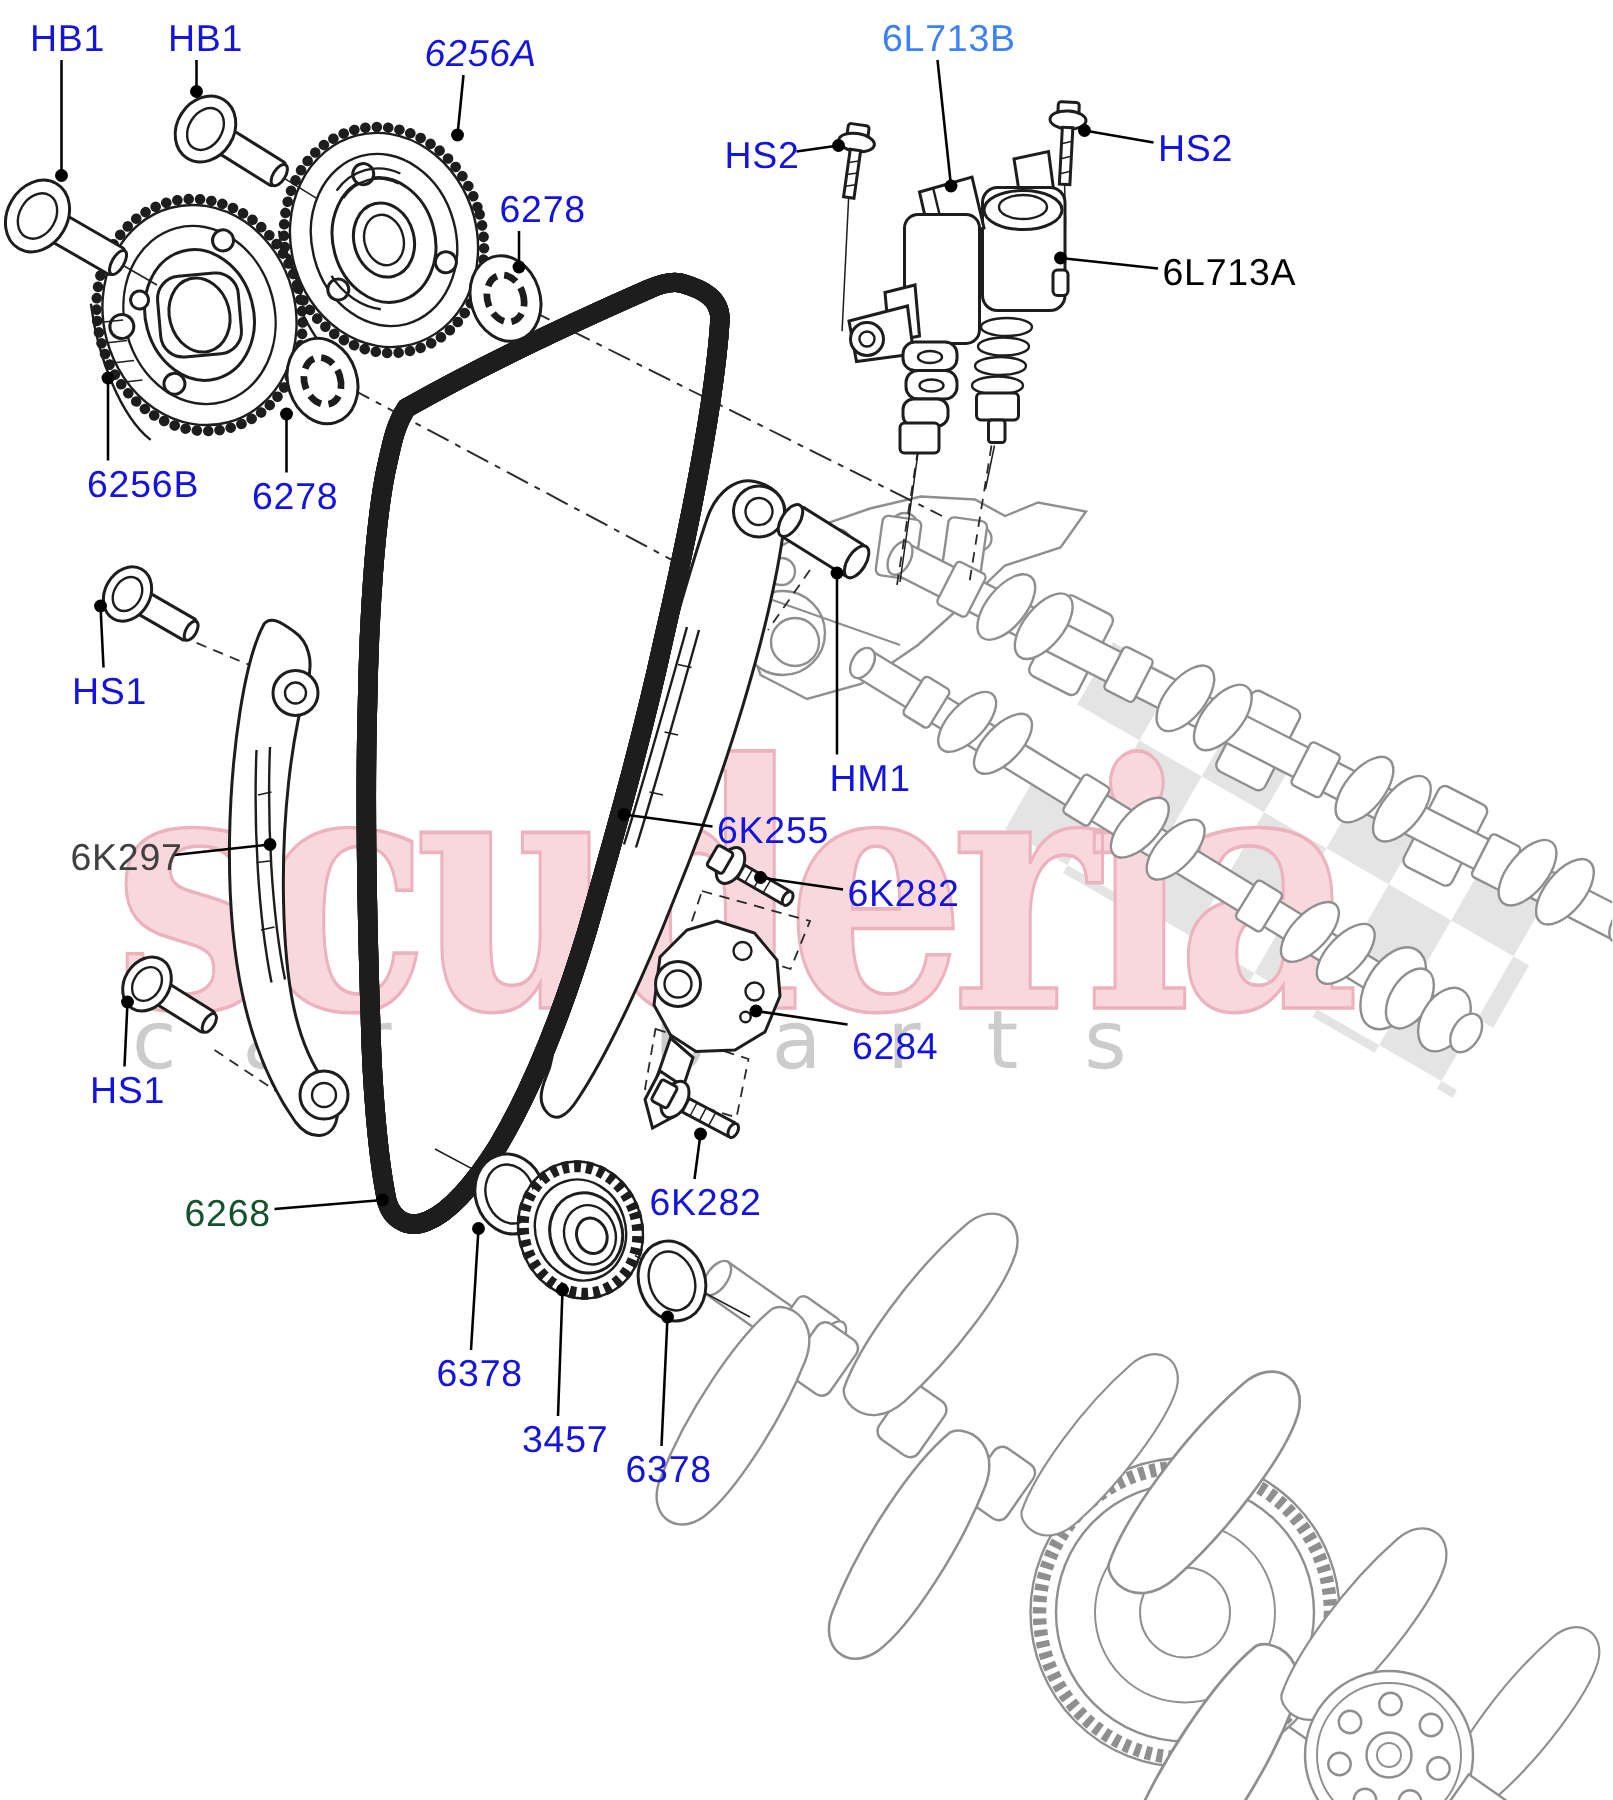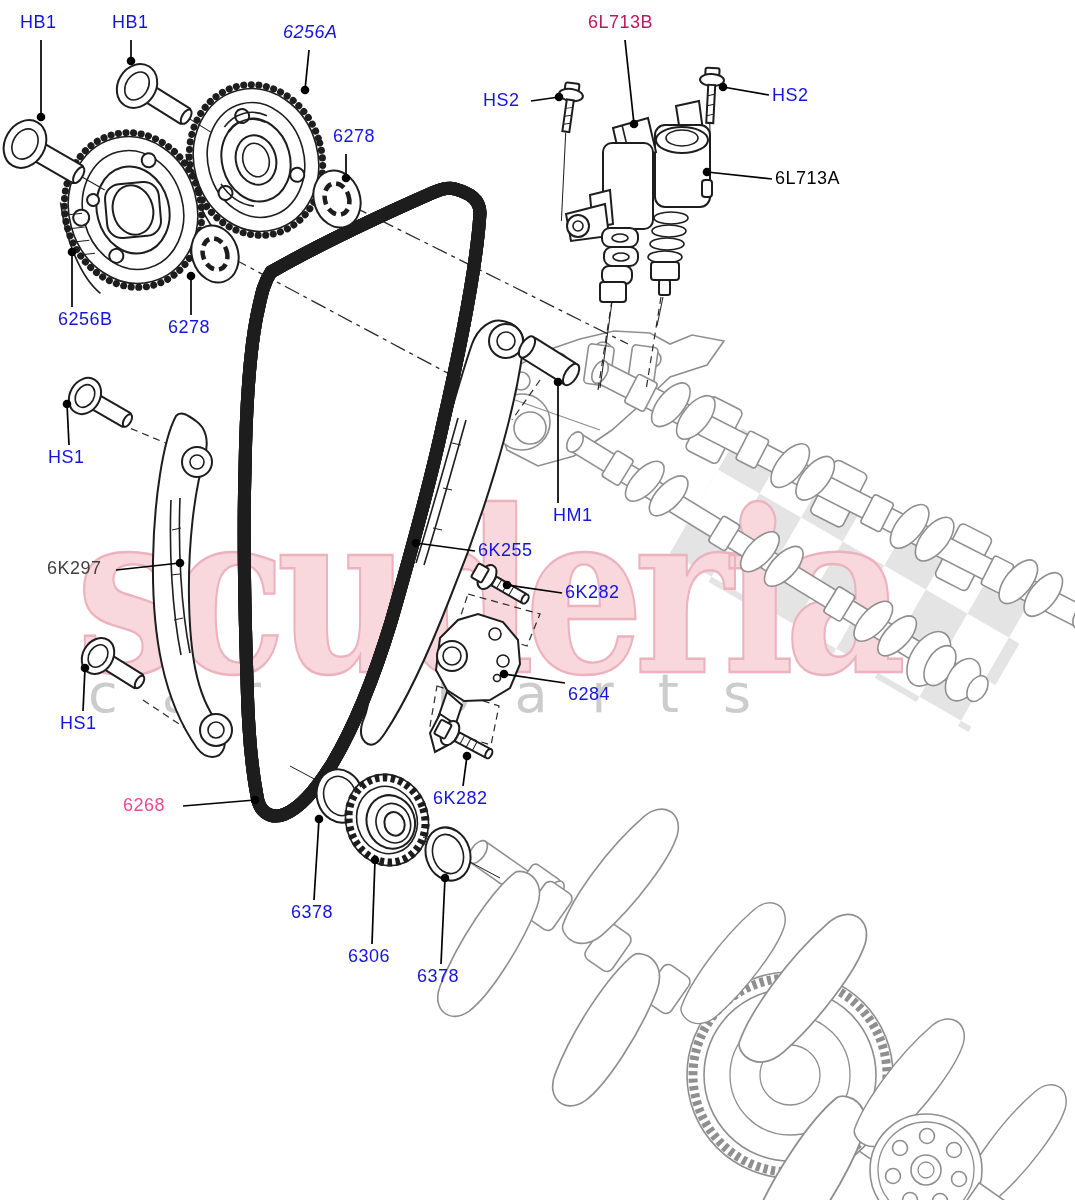--- a/index.html
+++ b/index.html
@@ -9,21 +9,21 @@
   
   .d  {stroke:#1d1d1d;stroke-width:2;fill:#fff;}
   .dn {stroke:#1d1d1d;stroke-width:1.6;fill:none;}
   .dt {stroke:#1d1d1d;stroke-width:1;fill:none;}
   .g1 {stroke:#8f8f8f;stroke-width:1.6;fill:#fff;}
   .g1n{stroke:#8f8f8f;stroke-width:1.3;fill:none;}
   .dashdot{stroke:#2a2a2a;stroke-width:1.3;fill:none;stroke-dasharray:16 5 4 5;}
   .dashed {stroke:#2a2a2a;stroke-width:1.2;fill:none;stroke-dasharray:7 5;}
   .leader{stroke:#000;stroke-width:1.7;}
   .dot{fill:#000;stroke:none;}
-  .plabel{position:absolute;font-size:18px;letter-spacing:.5px;white-space:nowrap;cursor:pointer;}
+  .plabel{position:absolute;font-size:25px;letter-spacing:.5px;white-space:nowrap;cursor:pointer;}
 </style>
 </head>
 <body>
 
 <div class="stage" id="stage">
 
 <svg id="diagram-svg" width="1075" height="1200" viewBox="0 0 1075 1200">
   <defs>
     <pattern id="chk" width="96" height="96" patternUnits="userSpaceOnUse">
       <rect width="48" height="48" fill="#e4e4e4"></rect>
@@ -440,32 +440,32 @@
         <line x1="441" y1="964" x2="445" y2="878" class="leader"></line>
         <circle cx="445" cy="878" r="4.3" class="dot"></circle>
       </g>
 </svg>
 
 <div id="labels">
       <div class="plabel" style="left: 20px; top: 12px; color: rgb(20, 20, 221);">HB1</div>
       <div class="plabel" style="left: 112px; top: 12px; color: rgb(20, 20, 221);">HB1</div>
       <div class="plabel" style="left: 283px; top: 22px; color: rgb(20, 20, 221); font-style: italic;">6256A</div>
       <div class="plabel" style="left: 333px; top: 126px; color: rgb(20, 20, 221);">6278</div>
-      <div class="plabel" style="left: 588px; top: 12px; color: #be185d;">6L713B</div>
+      <div class="plabel" style="left: 588px; top: 12px; color: #3b82f6;">6L713B</div>
       <div class="plabel" style="left: 483px; top: 90px; color: rgb(20, 20, 221);">HS2</div>
       <div class="plabel" style="left: 772px; top: 85px; color: rgb(20, 20, 221);">HS2</div>
       <div class="plabel" style="left: 775px; top: 168px; color: #000000;">6L713A</div>
       <div class="plabel" style="left: 38px; top: 309px; color: rgb(20, 20, 221); margin-left: 20px;">6256B</div>
       <div class="plabel" style="left: 168px; top: 317px; color: rgb(20, 20, 221);">6278</div>
       <div class="plabel" style="left: 48px; top: 447px; color: rgb(20, 20, 221);">HS1</div>
       <div class="plabel" style="left: 553px; top: 505px; color: rgb(20, 20, 221);">HM1</div>
       <div class="plabel" style="left: 47px; top: 558px; color: #404040;">6K297</div>
       <div class="plabel" style="left: 478px; top: 540px; color: rgb(20, 20, 221);">6K255</div>
       <div class="plabel" style="left: 565px; top: 582px; color: rgb(20, 20, 221);">6K282</div>
       <div class="plabel" style="left: 568px; top: 684px; color: rgb(20, 20, 221);">6284</div>
       <div class="plabel" style="left: 60px; top: 713px; color: rgb(20, 20, 221);">HS1</div>
-      <div class="plabel" style="left: 123px; top: 795px; color: #ec4899;">6268</div>
+      <div class="plabel" style="left: 123px; top: 795px; color: #14532d;">6268</div>
       <div class="plabel" style="left: 433px; top: 788px; color: rgb(20, 20, 221);">6K282</div>
       <div class="plabel" style="left: 291px; top: 902px; color: rgb(20, 20, 221);">6378</div>
-      <div class="plabel" style="left: 348px; top: 946px; color: rgb(20, 20, 221);">6306</div>
+      <div class="plabel" style="left: 348px; top: 946px; color: rgb(20, 20, 221);">3457</div>
       <div class="plabel" style="left: 417px; top: 966px; color: rgb(20, 20, 221);">6378</div>
     </div>
 </div>
 
 </body></html>

